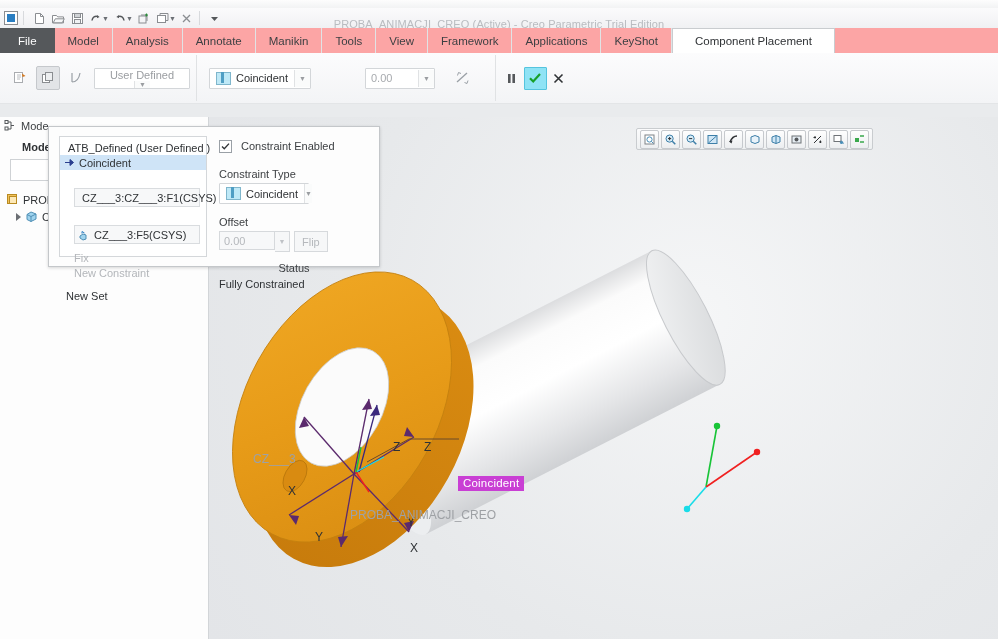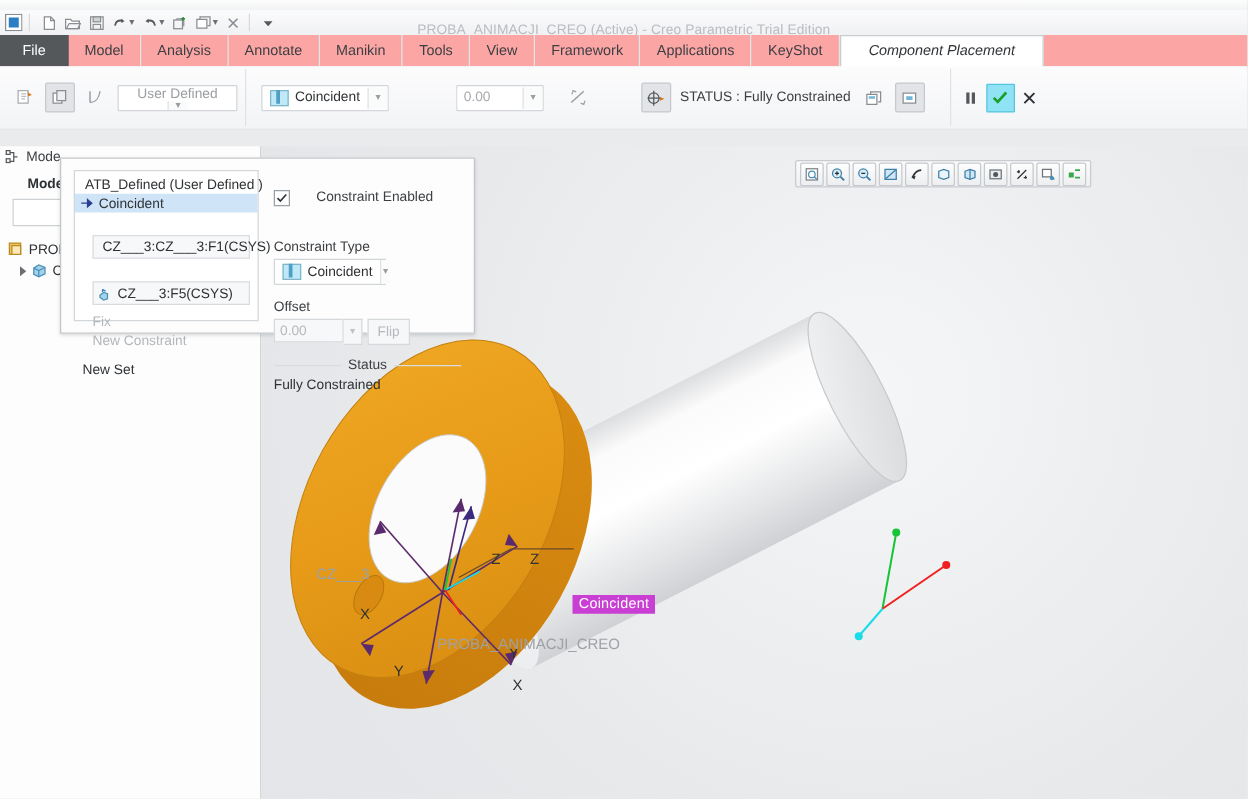--- a/index.html
+++ b/index.html
@@ -40,21 +40,21 @@
     background:#fca5a5;display:flex;align-items:stretch;
     border-bottom:1px solid #d6d8da;
   }
   .tab{
     display:flex;align-items:center;justify-content:center;
     padding:0 13px;font-size:11.5px;color:#3c3f42;cursor:default;
     border-right:1px solid #e1e3e5;
   }
   .tab.file{background:#55585b;color:#fff;font-weight:normal;padding:0 18px;border-right:none;}
   .tab.active-dash{
-    background:#ffffff;font-style:italic;color:#2f3235;
+    background:#ffffff;color:#2f3235;
     border-left:1px solid #c9cccf;border-right:1px solid #c9cccf;
     border-top:1px solid #c9cccf;border-bottom:1px solid #fff;
     margin-bottom:-1px;padding:0 22px;
   }
   .tabs-fill{flex:1;}
 
   
   .dash{
     position:absolute;left:0;top:53px;width:998px;height:50px;
     background:linear-gradient(#fcfcfd,#f3f4f6);
@@ -340,43 +340,20 @@
       </div>
       <div class="ico-btn" style="margin-left:16px;">
         <svg width="18" height="18" viewBox="0 0 18 18">
             <path d="M3 13L13 4" stroke="#9aa0a6" stroke-width="1.3"></path>
             <path d="M3.5 6.5l1-3 2.5 1" fill="none" stroke="#9aa0a6"></path>
             <path d="M14 11.5l-1 3-2.5-1" fill="none" stroke="#9aa0a6"></path>
           </svg>
       </div>
     </div>
 
-    <div class="dash-grp" style="margin-left:22px;">
-      <div class="ico-btn pressed">
-        <svg width="17" height="17" viewBox="0 0 17 17">
-            <circle cx="7" cy="8.5" r="4.2" fill="none" stroke="#55585b"></circle>
-            <path d="M7 2.5v12M2 8.5h10" stroke="#55585b"></path>
-            <path d="M12 7.5l3.5 1.5-3.5 1.5z" fill="#d4761a"></path>
-          </svg>
-      </div>
-      <div class="status-txt">STATUS : Fully Constrained</div>
-      <div class="ico-btn">
-        <svg width="15" height="15" viewBox="0 0 15 15">
-            <rect x="1.5" y="4.5" width="8" height="8" fill="#fff" stroke="#8a8d91"></rect>
-            <rect x="3" y="6" width="5" height="2" fill="#6fb6d8"></rect>
-            <path d="M4.5 4.5v-2h8v8h-2" fill="none" stroke="#8a8d91"></path>
-          </svg>
-      </div>
-      <div class="ico-btn pressed">
-        <svg width="15" height="15" viewBox="0 0 15 15">
-            <rect x="2.5" y="3.5" width="10" height="8" fill="#fff" stroke="#8a8d91"></rect>
-            <rect x="5" y="6" width="5" height="3" fill="#6fb6d8"></rect>
-          </svg>
-      </div>
-    </div>
 
     <div class="dash-sep" style="margin-left:12px;"></div>
 
     <div class="dash-grp">
       <div class="pause-btn">
         <svg width="13" height="13" viewBox="0 0 13 13">
             <rect x="3" y="2" width="2.6" height="9" fill="#55585b"></rect>
             <rect x="7.4" y="2" width="2.6" height="9" fill="#55585b"></rect>
           </svg>
       </div>
@@ -625,21 +602,21 @@
       <div class="pp-newset">New Set</div>
     </div>
 
     <div class="pp-right">
       <div class="pp-check">
         <span class="cbox">
           <svg width="9" height="9" viewBox="0 0 9 9">
               <path d="M1 4.5l2.3 2.3L8 1.6" fill="none" stroke="#2f3235" stroke-width="1.3"></path>
             </svg>
         </span>
-        <span class="pp-lbl" style="margin:16px;">Constraint Enabled</span>
+        <span class="pp-lbl" style="margin:4px;">Constraint Enabled</span>
       </div>
 
       <div class="pp-lbl">Constraint Type</div>
       <div class="combo cn" style="width:88px;height:19px;">
         <div class="val" style="flex:1;">
           <span class="coincident-chip"></span>
           <span>Coincident</span>
         </div>
         <div class="arrow" style="height:19px;">▼</div>
       </div>

